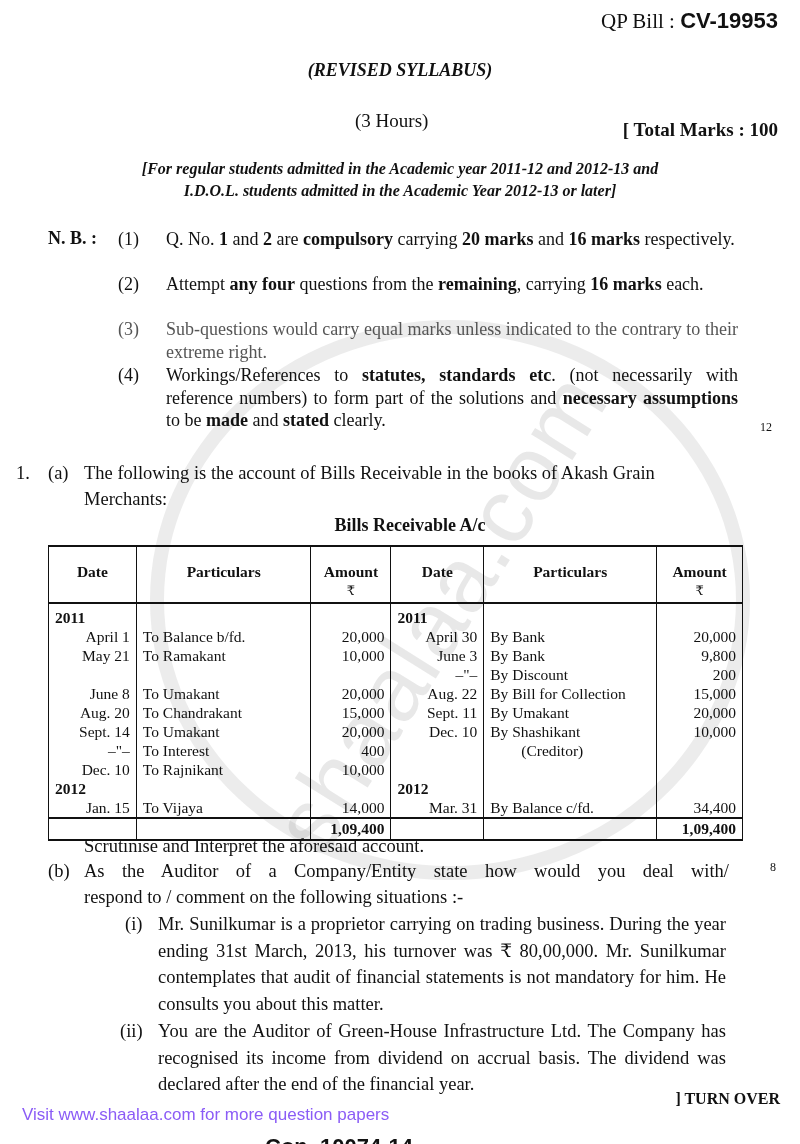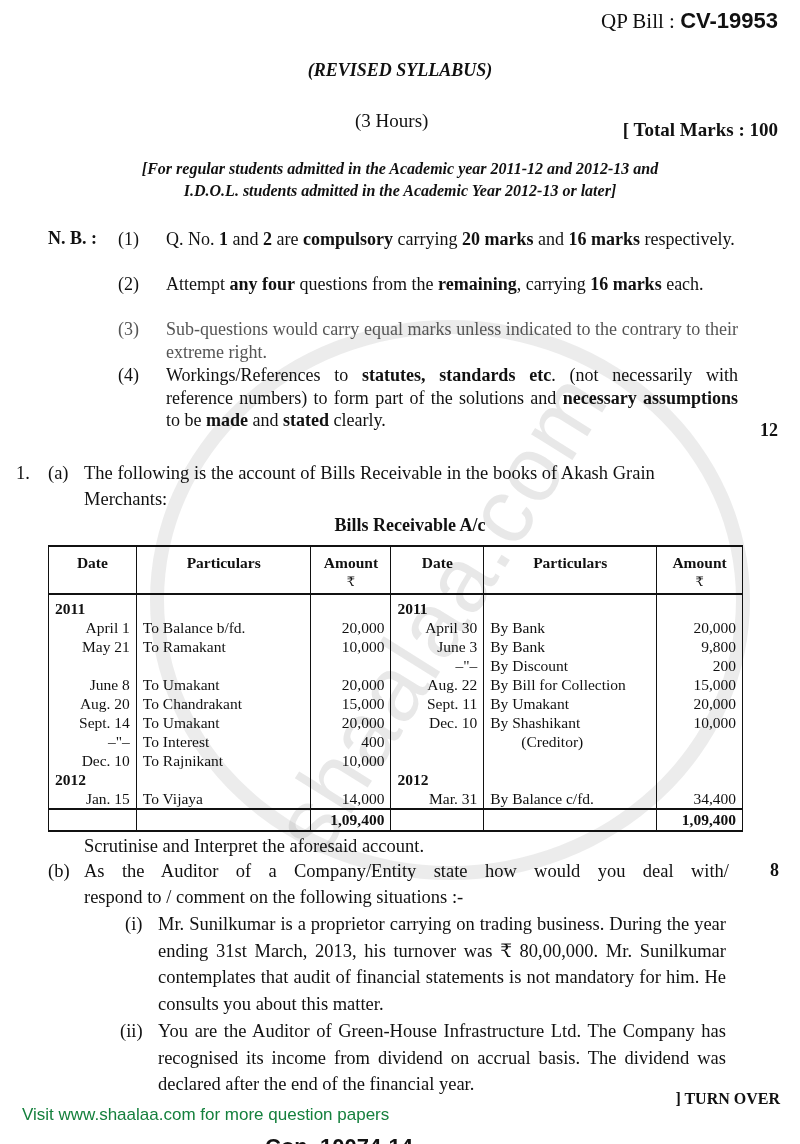--- a/index.html
+++ b/index.html
@@ -25,38 +25,38 @@
   .center-line { left: 0; width: 800px; text-align: center; font-style: italic; }
   .syllabus { top: 60px; font-size: 18px; font-weight: bold; }
   .hours { left: 355px; top: 110px; font-size: 19px; }
   .marks { right: 22px; top: 119px; font-size: 19px; font-weight: bold; }
   .eligibility { top: 158px; font-size: 16px; font-weight: bold; line-height: 22px; }
   .nb-label { left: 48px; top: 228px; font-size: 18px; font-weight: bold; }
   .nb-item { left: 118px; width: 620px; font-size: 18px; line-height: 22.5px; }
   .nb-item .num { position: absolute; left: 0; top: 0; }
   .nb-item .txt { margin-left: 48px; text-align: justify; }
   .nb-item.faded .txt, .nb-item.faded .num { color: #555; }
-  .margin-mark { font-size: 18px; font-weight: bold; }
+  .margin-mark { font-size: 12px; font-weight: normal; }
   .q-line { font-size: 18.5px; line-height: 26px; }
   table.ledger {
     position: absolute; left: 48px; top: 545px; width: 695px;
     border-collapse: collapse; font-size: 15.5px; line-height: 19px;
   }
   table.ledger td, table.ledger th { border-left: 1.5px solid #111; border-right: 1.5px solid #111; padding: 0 6px; vertical-align: top; }
-  table.ledger thead th { border-top: 2.5px solid #111; border-bottom: 2.5px solid #111; height: 40px; font-weight: bold; text-align: center; padding-top: 6px; margin-top: 32px; }
+  table.ledger thead th { border-top: 2.5px solid #111; border-bottom: 2.5px solid #111; height: 40px; font-weight: bold; text-align: center; padding-top: 15px; margin-top: 32px; }
   table.ledger thead th .rupee { display: block; font-weight: normal; font-size: 13px; }
   table.ledger tbody td { height: 19px; }
   table.ledger tbody tr:first-child td { padding-top: 4px; }
   table.ledger tr.total td { border-top: 2px solid #111; border-bottom: 2.5px solid #111; height: 20px; font-weight: bold; }
   td.date { text-align: right; white-space: nowrap; }
   td.year { text-align: left; font-weight: bold; }
   td.amt { text-align: right; }
   td.part { text-align: left; white-space: nowrap; }
   .sub-item { font-size: 18.5px; line-height: 26.5px; text-align: justify; }
-  .footer-link { left: 22px; top: 1105px; font-family: "Liberation Sans", sans-serif; font-size: 17px; color: #15803d; }
+  .footer-link { left: 22px; top: 1105px; font-family: "Liberation Sans", sans-serif; font-size: 17px; color: #8b5cf6; }
   .turn-over { right: 20px; top: 1090px; font-size: 16px; font-weight: bold; }
   .clipped { left: 265px; top: 1134px; font-family: "Liberation Sans", sans-serif; font-weight: bold; font-size: 22px; }
 </style>
 </head>
 <body>
 
 <div class="watermark-ring"></div>
 <div class="watermark-text">shaalaa.com</div>
 
 <div class="abs qp">

